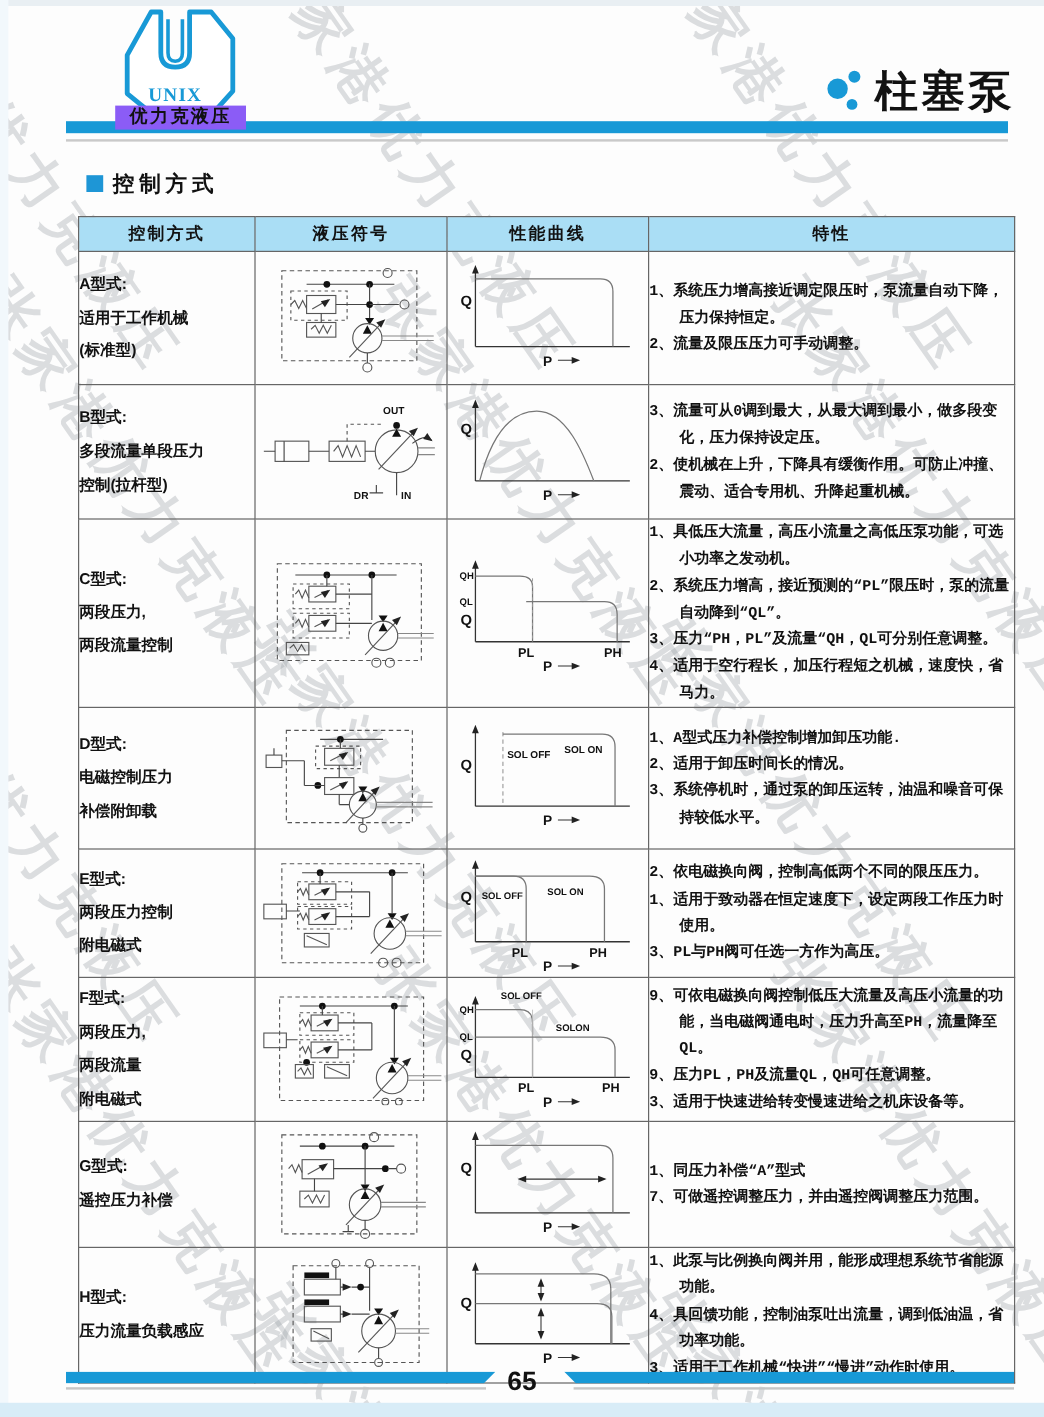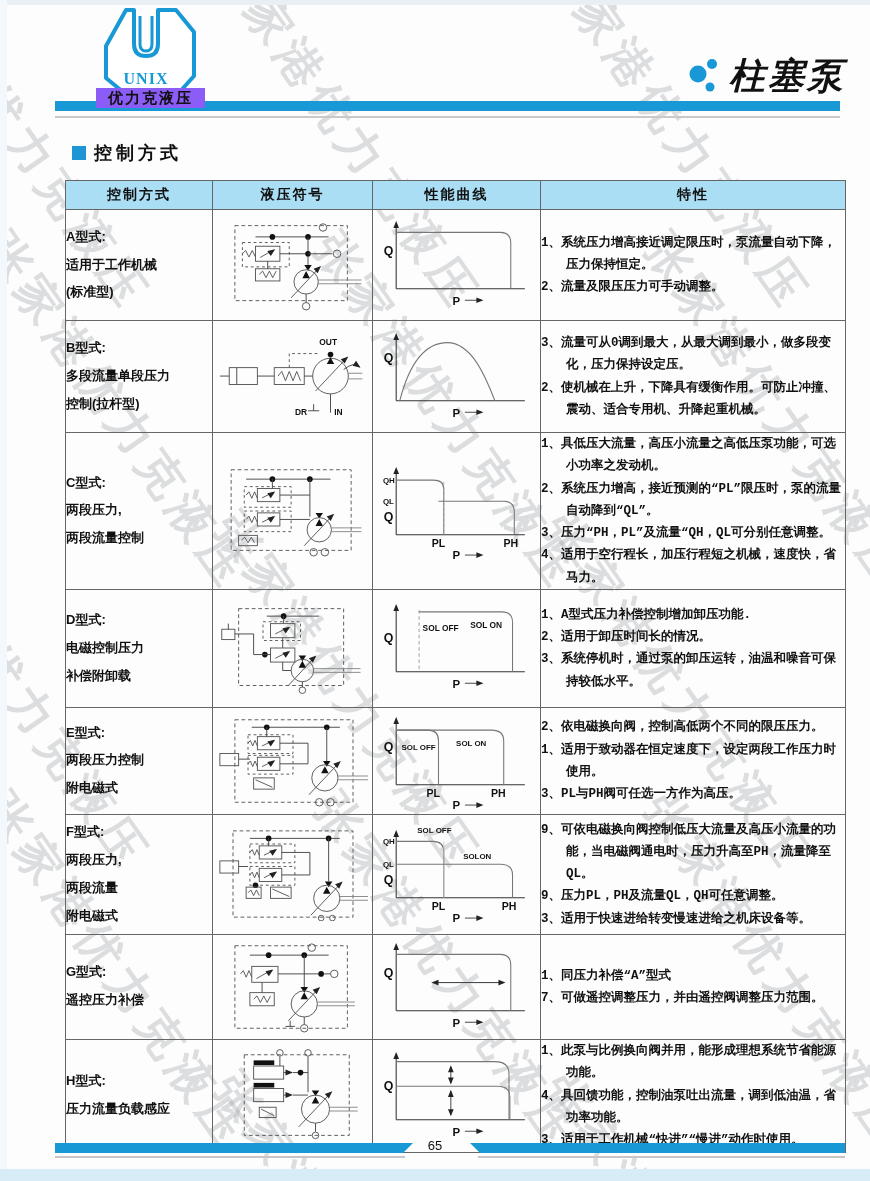--- a/index.html
+++ b/index.html
@@ -12,21 +12,21 @@
   .wm{position:absolute;font-size:46px;font-weight:bold;letter-spacing:7px;white-space:nowrap;
       color:rgba(150,156,162,0.32);transform:rotate(55deg);transform-origin:left top;}
   .content{position:relative;z-index:1;}
   
   .hdr{position:relative;height:178px;}
   .logo{position:absolute;left:86px;top:4px;}
   .brand-bar{position:absolute;left:55px;right:30px;top:101px;height:10px;background:#1899d6;}
   .brand-line{position:absolute;left:55px;right:30px;top:116px;height:2px;background:#c9c9c9;}
   .brand-text{position:absolute;left:96px;top:88px;background:#8b5cf6;padding:0 12px;
       font-size:15px;font-weight:bold;letter-spacing:2px;z-index:2;line-height:20px;}
-  .product{position:absolute;right:24px;top:52px;display:flex;align-items:center;gap:6px;font-style:italic;}
+  .product{position:absolute;right:24px;top:52px;display:flex;align-items:center;gap:6px;}
   .product-title{font-size:36px;font-weight:bold;letter-spacing:3px;}
   
   .section{position:absolute;left:72px;top:141px;display:flex;align-items:center;gap:8px;}
   .section-square{width:14px;height:14px;background:#1e96d6;}
   .section-label{font-size:18px;font-weight:bold;letter-spacing:4px;}
   
   .ctl-table{position:absolute;left:65px;top:180px;width:780px;border-collapse:collapse;table-layout:fixed;}
   .ctl-table th,.ctl-table td{border:1px solid #666;}
   .ctl-table th{background:#aadef5;font-size:14px;font-weight:bold;height:26px;letter-spacing:2px;}
   .ctl-table td{vertical-align:middle;padding:0;background:transparent;}
@@ -36,21 +36,21 @@
   .sym-cell svg,.curve-cell svg{display:block;margin:0 auto;}
   .feat-cell{padding:8px 10px 4px 12px;font-size:12.5px;font-weight:bold;line-height:1.78;}
   .feat{padding-left:2em;text-indent:-2em;font-family:Liberation Mono, monospace;}
   
   .ftr-bar-l{position:absolute;left:55px;top:1143px;width:358px;height:10px;background:#1899d6;
       clip-path:polygon(0 0,100% 0,calc(100% - 10px) 100%,0 100%);}
   .ftr-bar-r{position:absolute;left:470px;right:25px;top:1143px;height:10px;background:#1899d6;
       clip-path:polygon(0 0,100% 0,100% 100%,10px 100%);}
   .ftr-line-l{position:absolute;left:55px;top:1156px;width:350px;height:2px;background:#c6c6c6;}
   .ftr-line-r{position:absolute;left:478px;right:25px;top:1156px;height:2px;background:#c6c6c6;}
-  .page-num{position:absolute;left:0;right:0;top:1138px;text-align:center;font-size:13px;font-weight:normal;}
+  .page-num{position:absolute;left:0;right:0;top:1138px;text-align:center;font-size:22px;font-weight:bold;}
 </style>
 </head>
 <body>
 
 <div class="page">
   <div class="watermark-layer" id="wm-layer">
       <span class="wm" style="left:-80px;top:-60px">张家港优力克液压</span>
       <span class="wm" style="left:250px;top:-60px">张家港优力克液压</span>
       <span class="wm" style="left:580px;top:-60px">张家港优力克液压</span>
       <span class="wm" style="left:20px;top:220px">张家港优力克液压</span>

